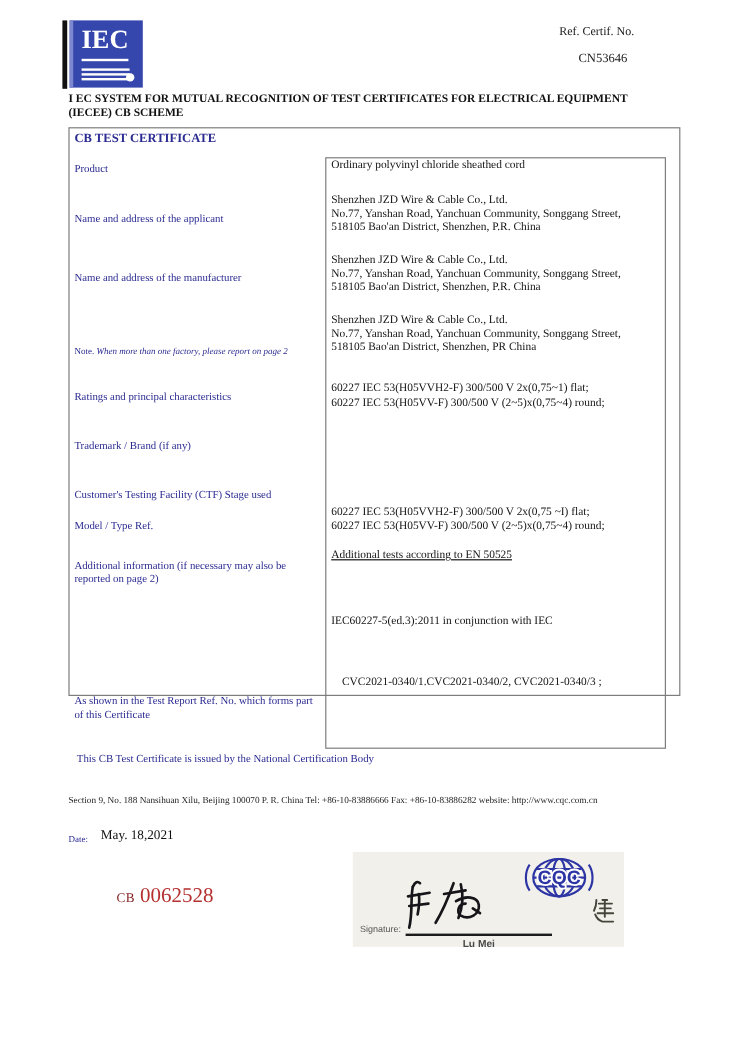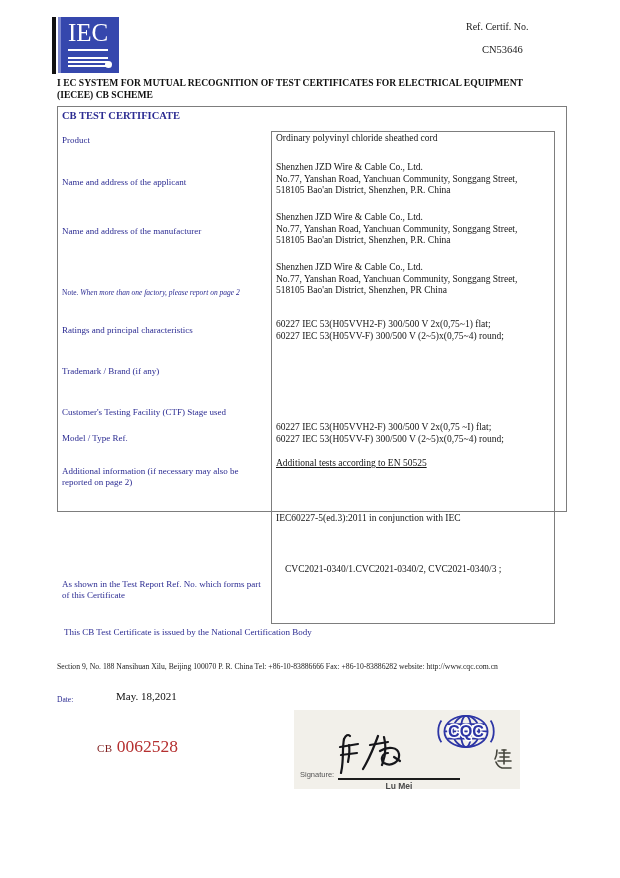--- a/index.html
+++ b/index.html
@@ -3,33 +3,33 @@
 <meta charset="utf-8">
 <style>
   html,body{margin:0;padding:0;background:#ffffff;}
   .page{
     position:relative;width:620px;height:878px;background:#ffffff;overflow:hidden;
     font-family:"Liberation Serif","DejaVu Serif",serif;color:#111;
   }
   
   .iec-bar{position:absolute;left:52px;top:17px;width:4px;height:57px;background:#111;}
   .iec-box{position:absolute;left:58px;top:17px;width:61px;height:56px;background:#3547ad;border-left:3px solid #7d88cf;box-sizing:border-box;}
-  .iec-text{position:absolute;left:7px;top:1px;color:#fff;font-size:25px;font-weight:normal;letter-spacing:0px;line-height:30px;border-bottom:2px solid #fff;padding-bottom:1px;}
+  .iec-text{position:absolute;left:7px;top:1px;color:#fff;font-size:22px;font-weight:bold;letter-spacing:0px;line-height:30px;border-bottom:2px solid #fff;padding-bottom:1px;}
   .iec-lines i{position:absolute;left:7px;height:2px;background:#fff;display:block;}
   .iec-lines i:nth-child(1){top:40px;width:40px;}
   .iec-lines i:nth-child(2){top:44px;width:40px;}
   .iec-lines i:nth-child(3){top:48px;width:40px;}
   .iec-dot{position:absolute;left:44px;top:44px;width:7px;height:7px;border-radius:50%;background:#fff;}
   
   .ref-label{position:absolute;left:466px;top:21px;font-size:10px;color:#1a1a1a;}
   .ref-no{position:absolute;left:482px;top:44px;font-size:10.5px;color:#1a1a1a;}
   .scheme{position:absolute;left:57px;top:77px;width:512px;font-weight:bold;font-size:9.6px;line-height:11.5px;color:#101010;}
   .scheme span{display:block;}
   
-  .outer-box{position:absolute;left:57px;top:106px;width:510px;height:406px;border:1px solid #7d7d7d;box-sizing:border-box;}
+  .outer-box{position:absolute;left:57px;top:106px;width:510px;height:474px;border:1px solid #7d7d7d;box-sizing:border-box;}
   .cert-title{position:absolute;left:4px;top:3px;font-size:10.5px;font-weight:bold;color:#2b2b92;}
   .inner-box{position:absolute;left:213px;top:24px;width:284px;height:493px;border:1px solid #7d7d7d;box-sizing:border-box;}
   .lbl{position:absolute;left:4px;width:207px;font-size:9px;line-height:11px;color:#2b2b92;}
   .lbl-note{position:absolute;left:4px;width:210px;font-size:7.5px;color:#2b2b92;}
   .lbl-note em{font-style:italic;}
   .val{position:absolute;left:218px;width:274px;font-size:9.5px;line-height:11.6px;color:#141414;}
   .val div{white-space:nowrap;}
   .lbl.r0{top:28px;} .val.v0{top:26px;}
   .lbl.r1{top:70px;} .val.v1{top:55px;}
   .lbl.r2{top:119px;} .val.v2{top:105px;}
@@ -39,21 +39,21 @@
   .lbl.r6{top:300px;}
   .lbl.r7{top:326px;} .val.v7{top:315px;}
   .lbl.r8{top:359px;} .val.v8{top:351px;text-decoration:underline;}
   .lbl.r9{top:433px;} .val.v9{top:406px;}
   .lbl.r10{top:472px;} .val.v10{top:457px;padding-left:9px;}
   
   .issued-note{position:absolute;left:64px;top:627px;font-size:9px;color:#2b2b92;}
   .issuer-name{position:absolute;left:57px;top:646px;font-size:11.5px;font-weight:bold;color:#101010;}
   .issuer-addr{position:absolute;left:57px;top:662px;width:540px;font-size:7.7px;color:#222;}
   .date-label{position:absolute;left:57px;top:695px;font-size:7.5px;color:#2b2b92;}
-  .date-value{position:absolute;left:84px;top:690px;font-size:11px;color:#101010;margin-left:32px;}
+  .date-value{position:absolute;left:84px;top:690px;font-size:11px;color:#101010;}
   .cb-line{position:absolute;left:57px;top:736px;margin-left:40px;}
   .cb-prefix{font-size:11px;color:#7f1d1d;letter-spacing:0.5px;}
   .cb-number{font-size:17.5px;color:#b53030;margin-left:4px;}
   
   .sig-patch{position:absolute;left:294px;top:710px;width:226px;height:79px;background:#f2f0ea;}
   .sig-hand{position:absolute;left:336px;top:731px;}
   .sig-label{position:absolute;left:300px;top:770px;font-size:7.5px;color:#565656;font-family:"Liberation Sans","DejaVu Sans",sans-serif;}
   .sig-line{position:absolute;left:338px;top:778px;width:122px;height:2px;background:#1c1c1c;}
   .sig-name{position:absolute;left:338px;top:781px;width:122px;text-align:center;font-size:8.5px;font-weight:bold;color:#4a4a4a;font-family:"Liberation Sans","DejaVu Sans",sans-serif;}
   .cqc-logo{position:absolute;left:436px;top:711px;}

